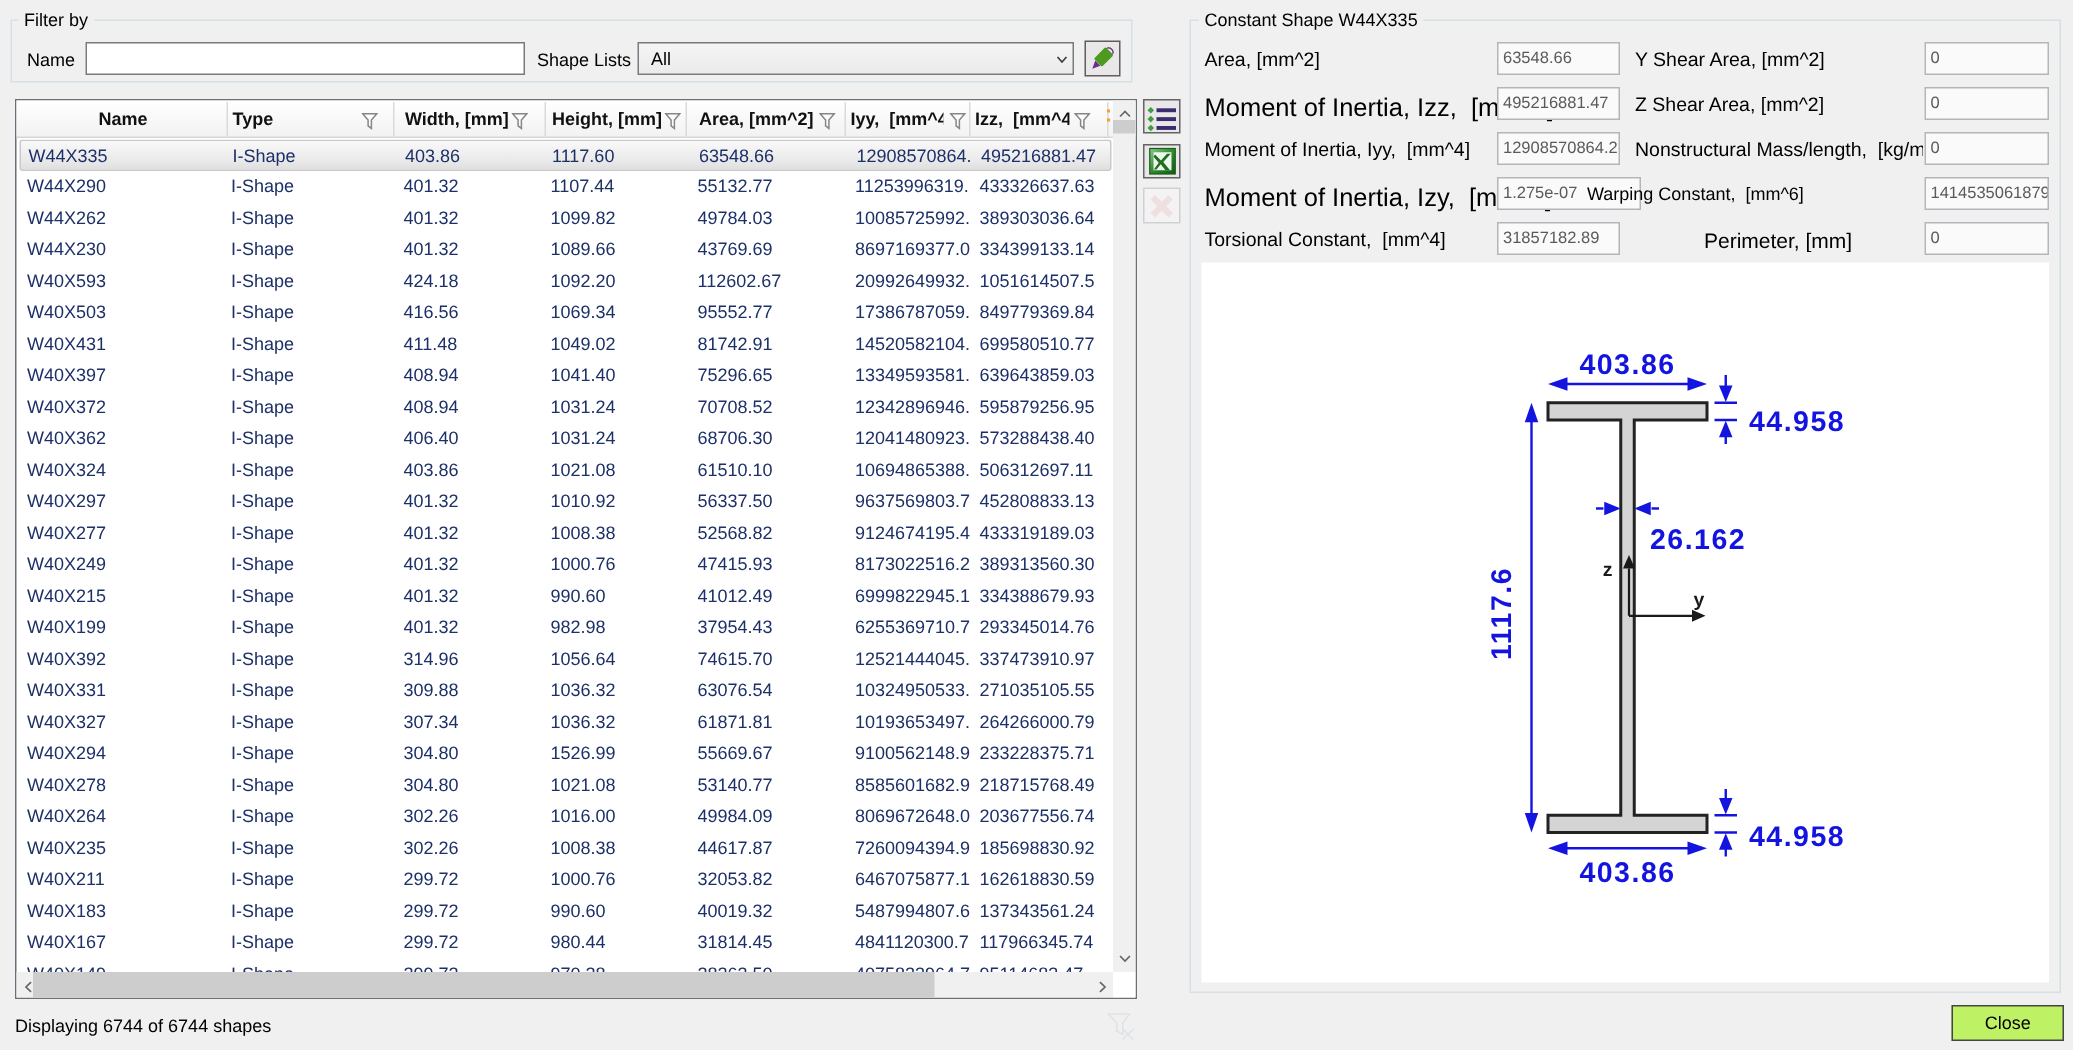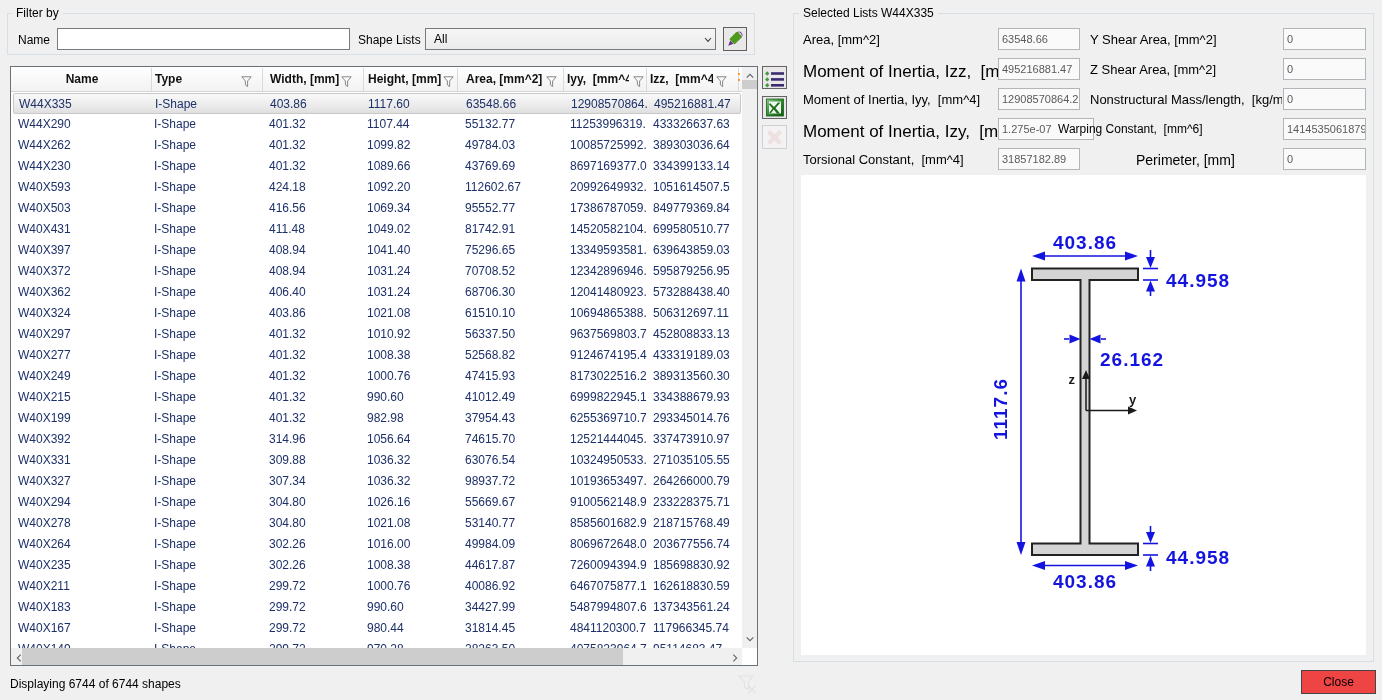--- a/index.html
+++ b/index.html
@@ -239,29 +239,29 @@
         <span style="left:354px">1036.32</span>
         <span style="left:452px">63076.54</span>
         <span style="left:557px">10324950533.</span>
         <span style="left:640px">271035105.55</span>
       </div>
 <div class="row" style="top:378px">
         <span style="left:5px">W40X327</span>
         <span style="left:141px">I-Shape</span>
         <span style="left:256px">307.34</span>
         <span style="left:354px">1036.32</span>
-        <span style="left:452px">98937.72</span>
+        <span style="left:452px">61871.81</span>
         <span style="left:557px">10193653497.</span>
         <span style="left:640px">264266000.79</span>
       </div>
 <div class="row" style="top:399px">
         <span style="left:5px">W40X294</span>
         <span style="left:141px">I-Shape</span>
         <span style="left:256px">304.80</span>
-        <span style="left:354px">1026.16</span>
+        <span style="left:354px">1526.99</span>
         <span style="left:452px">55669.67</span>
         <span style="left:557px">9100562148.9</span>
         <span style="left:640px">233228375.71</span>
       </div>
 <div class="row" style="top:420px">
         <span style="left:5px">W40X278</span>
         <span style="left:141px">I-Shape</span>
         <span style="left:256px">304.80</span>
         <span style="left:354px">1021.08</span>
         <span style="left:452px">53140.77</span>
@@ -284,30 +284,30 @@
         <span style="left:354px">1008.38</span>
         <span style="left:452px">44617.87</span>
         <span style="left:557px">7260094394.9</span>
         <span style="left:640px">185698830.92</span>
       </div>
 <div class="row" style="top:483px">
         <span style="left:5px">W40X211</span>
         <span style="left:141px">I-Shape</span>
         <span style="left:256px">299.72</span>
         <span style="left:354px">1000.76</span>
-        <span style="left:452px">40086.92</span>
+        <span style="left:452px">32053.82</span>
         <span style="left:557px">6467075877.1</span>
         <span style="left:640px">162618830.59</span>
       </div>
 <div class="row" style="top:504px">
         <span style="left:5px">W40X183</span>
         <span style="left:141px">I-Shape</span>
         <span style="left:256px">299.72</span>
         <span style="left:354px">990.60</span>
-        <span style="left:452px">34427.99</span>
+        <span style="left:452px">40019.32</span>
         <span style="left:557px">5487994807.6</span>
         <span style="left:640px">137343561.24</span>
       </div>
 <div class="row" style="top:525px">
         <span style="left:5px">W40X167</span>
         <span style="left:141px">I-Shape</span>
         <span style="left:256px">299.72</span>
         <span style="left:354px">980.44</span>
         <span style="left:452px">31814.45</span>
         <span style="left:557px">4841120300.7</span>
@@ -379,21 +379,21 @@
   </svg>
 </div>
 
 <div class="lbl" style="left:10px;top:677px">Displaying 6744 of 6744 shapes</div>
 <svg class="abs" style="left:738px;top:674px" width="20" height="20" viewBox="0 0 20 20">
   <path d="M1,2 H15 L10.5,8 V15.5 L6.5,13.5 V8 Z" fill="none" stroke="#dfe2e6" stroke-width="1.1"></path>
   <path d="M10.5,12 L17.5,19 M17.5,12 L10.5,19" fill="none" stroke="#dfe2e6" stroke-width="1.1"></path>
 </svg>
 
 <div class="gb" style="left:793px;top:13px;width:581px;height:649px"></div>
-<div class="gblabel" style="left:799px;top:6px">Selected Lists W44X335</div>
+<div class="gblabel" style="left:799px;top:6px">Constant Shape W44X335</div>
 <div class="lbl" style="left:803px;top:32px;font-size:13px">Area, [mm^2]</div>
 <div class="pin" style="left:998px;top:28px;width:82px;height:22px">63548.66</div>
 <div class="lbl" style="left:1090px;top:32px;font-size:13px;width:192px;overflow:hidden">Y Shear Area, [mm^2]</div>
 <div class="pin" style="left:1283px;top:28px;width:83px;height:22px">0</div>
 <div class="lbl" style="left:803px;top:62px;font-size:17px">Moment of Inertia, Izz,&nbsp; [mm^4]</div>
 <div class="pin" style="left:998px;top:58px;width:82px;height:22px">495216881.47</div>
 <div class="lbl" style="left:1090px;top:62px;font-size:13px;width:192px;overflow:hidden">Z Shear Area, [mm^2]</div>
 <div class="pin" style="left:1283px;top:58px;width:83px;height:22px">0</div>
 <div class="lbl" style="left:803px;top:92px;font-size:13px">Moment of Inertia, Iyy,&nbsp; [mm^4]</div>
 <div class="pin" style="left:998px;top:88px;width:82px;height:22px">12908570864.2</div>
@@ -458,13 +458,13 @@
   <path d="M285,195 l-4,9 h8 Z" stroke="none"></path>
   <line x1="285" y1="235.5" x2="327" y2="235.5"></line>
   <path d="M336,235.5 l-9,-4 v8 Z" stroke="none"></path>
 </g>
 <g font-family="'Liberation Sans',sans-serif" font-size="13" font-weight="700" fill="#1a1a1a">
   <text x="274" y="209" text-anchor="end">z</text>
   <text x="328" y="229">y</text>
 </g>
 </svg>
 
-<div class="abs" style="left:1301px;top:670px;width:75px;height:24px;border:1px solid #454545;background:#ef4444;font-size:12px;text-align:center;line-height:22px;color:#000">Close</div>
+<div class="abs" style="left:1301px;top:670px;width:75px;height:24px;border:1px solid #454545;background:#bef264;font-size:12px;text-align:center;line-height:22px;color:#000">Close</div>
 
 </body></html>

